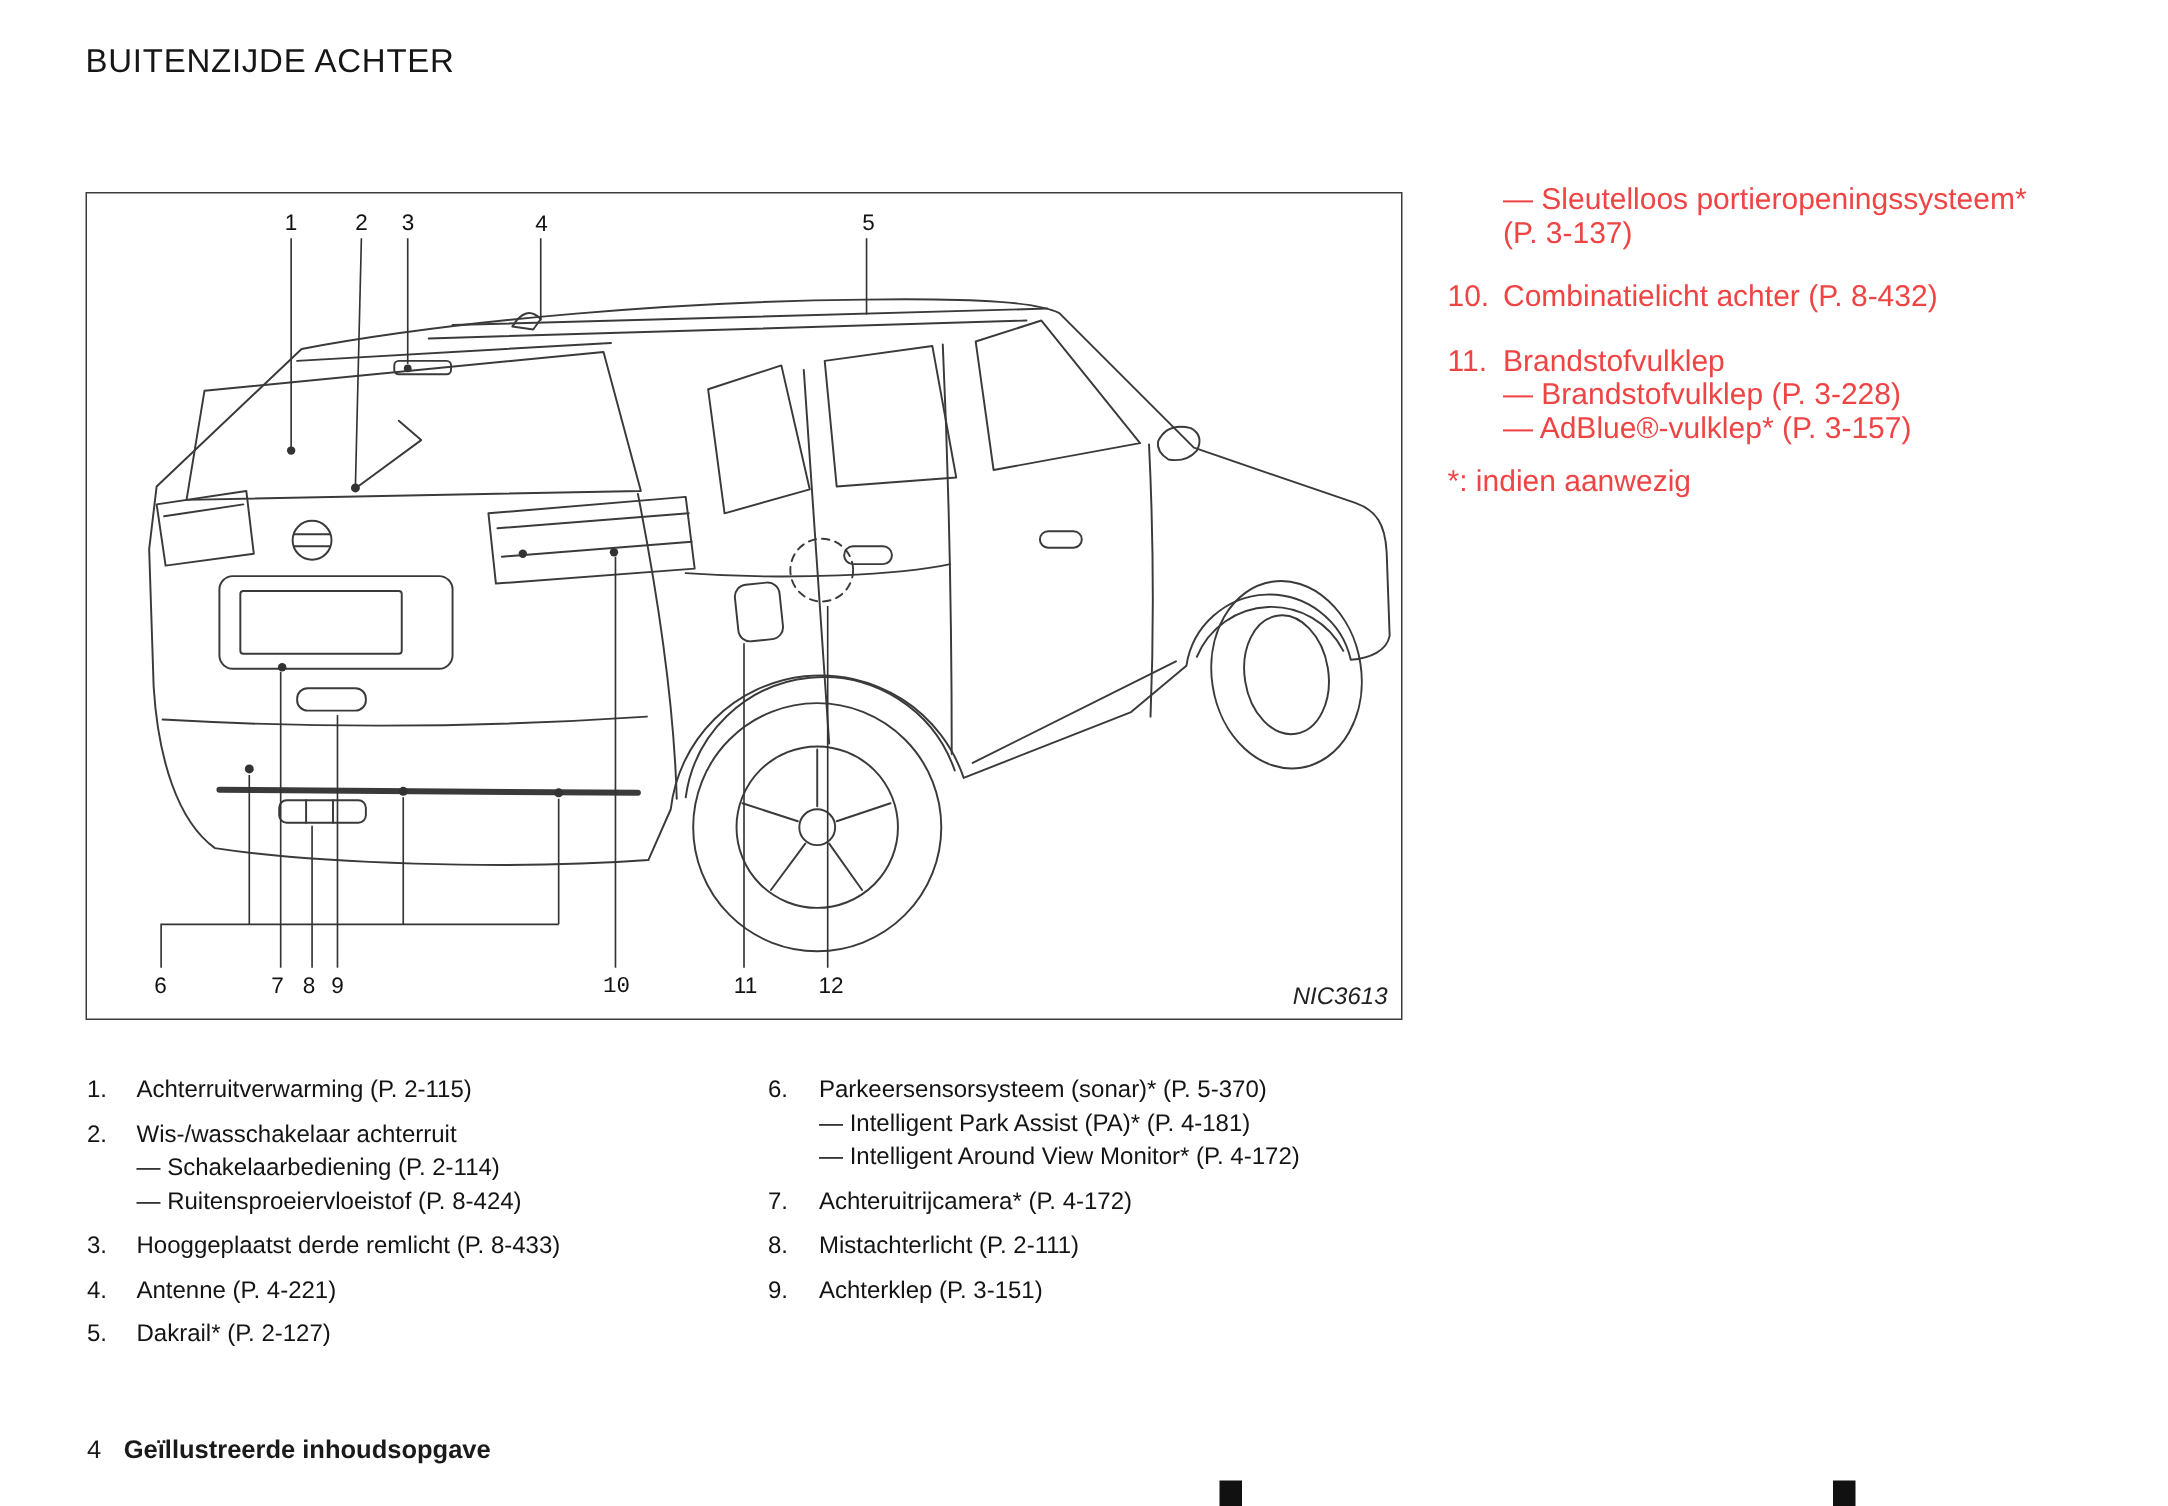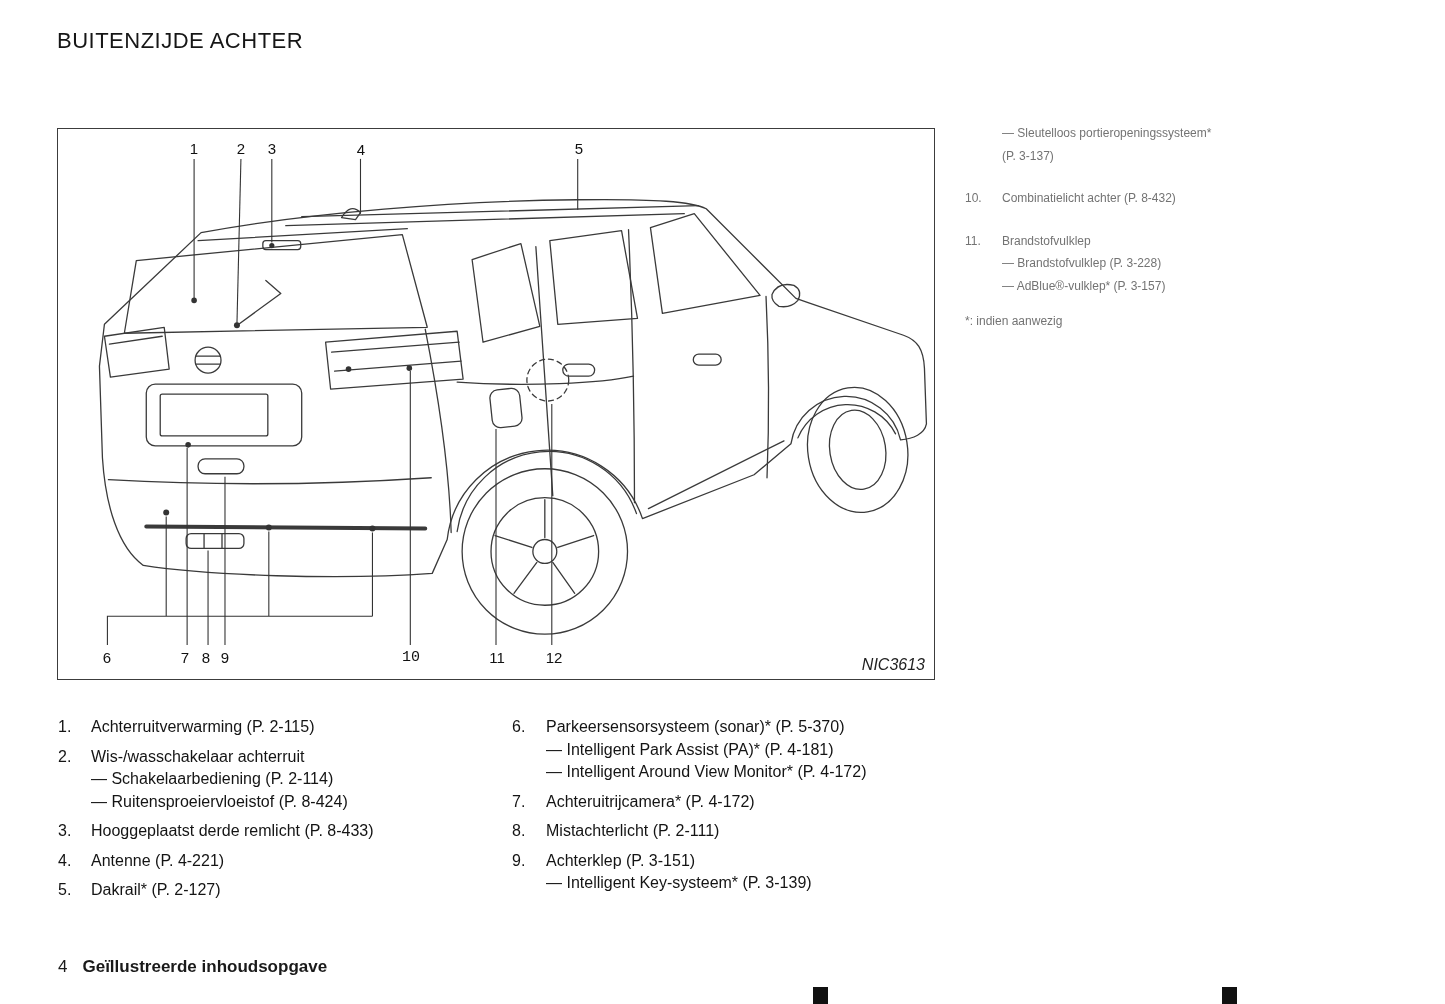--- a/index.html
+++ b/index.html
@@ -18,21 +18,21 @@
   }
   .figure-box svg { position:absolute; left:0; top:0; }
   .callout {
     position:absolute; transform:translateX(-50%);
     font-size:15px; color:#111; line-height:16px; white-space:nowrap;
   }
   .figure-code { position:absolute; right:9px; bottom:5px; font-size:16px; color:#222;font-style:italic; }
 
   .side-list {
     position:absolute; left:965px; top:122px; width:445px;
-    font-size:12px; line-height:22.5px; color:#737373;
+    font-size:20px; line-height:22.5px; color:#ef4444;
   }
   .side-list .cont { padding-left:37px; }
   .li-row { display:flex; margin-top:20px; }
   .li-num { width:37px; flex:none; }
   .li-body { flex:1; }
   .footnote { margin-top:13px; }
 
   .legend { position:absolute; top:716px; font-size:16px; line-height:22.5px; color:#141414; }
   .legend-left  { left:58px;  width:435px; }
   .legend-right { left:512px; width:450px; }
@@ -239,21 +239,20 @@
     <div class="li-row">
       <span class="li-num">8.</span>
       <div class="li-body">
           <div>Mistachterlicht (P. 2-111)</div>
         </div>
     </div>
     <div class="li-row">
       <span class="li-num">9.</span>
       <div class="li-body">
         <div>Achterklep (P. 3-151)</div>
-        <div>— Intelligent Key-systeem* (P. 3-139)</div>
       </div>
     </div>
   </div>
 
   <div class="footer">
     <span class="footer-num">4</span>
     <span class="footer-title">Geïllustreerde inhoudsopgave</span>
   </div>
 
   <div class="print-mark m1"></div>

